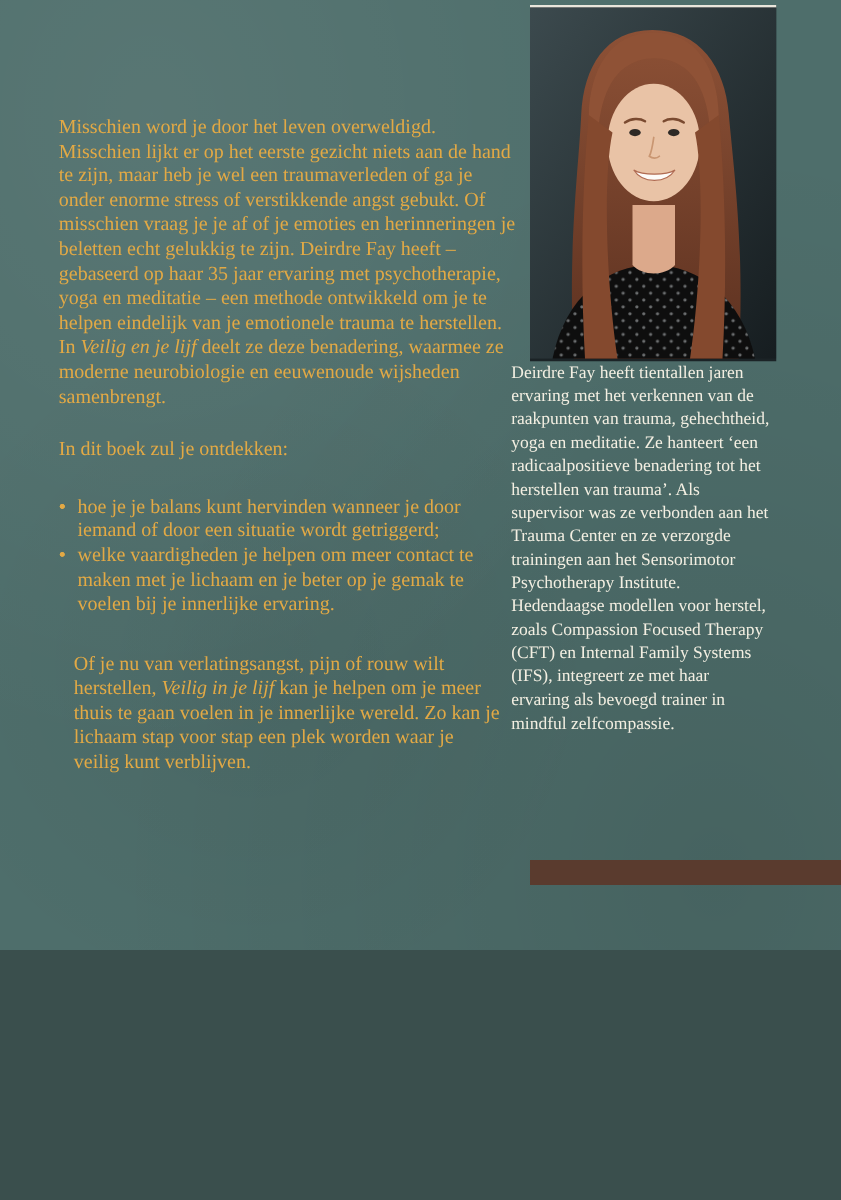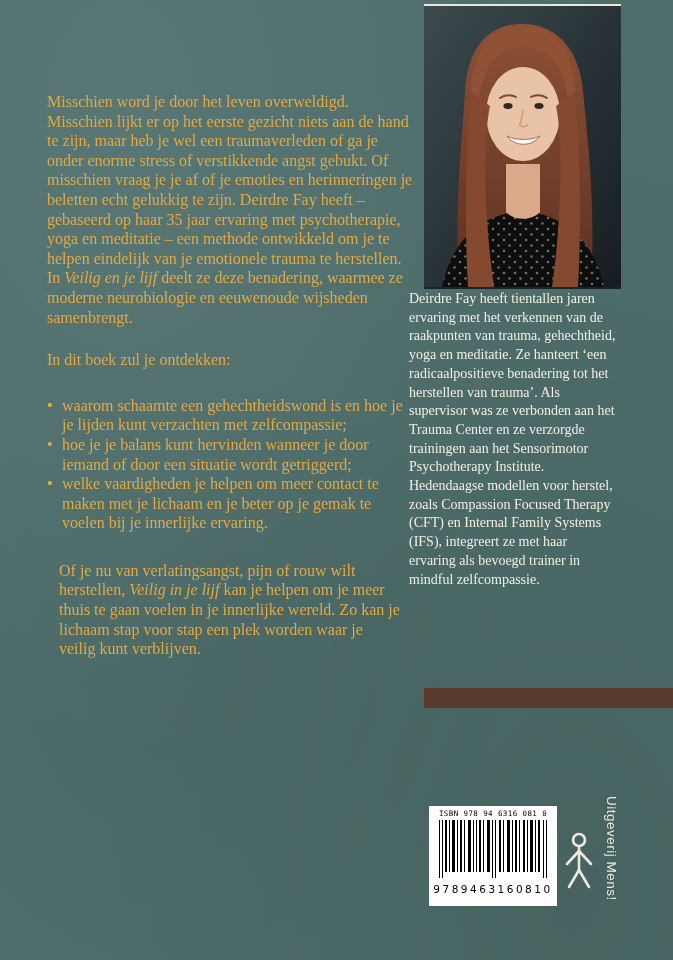--- a/index.html
+++ b/index.html
@@ -1,19 +1,19 @@
 <!DOCTYPE html>
 <html><head>
 <meta charset="utf-8">
 <style>
   html, body { margin: 0; padding: 0; background: #3a4f4d; }
   .cover {
     position: relative;
     width: 673px;
-    height: 960px;
+    height: 760px;
     background-color: #4e6e6b;
     background-image:
       radial-gradient(ellipse at 18% 12%, rgba(255,255,255,0.06), transparent 55%),
       radial-gradient(ellipse at 85% 92%, rgba(0,0,0,0.10), transparent 60%),
       radial-gradient(circle at 30% 70%, rgba(0,0,0,0.05), transparent 40%);
     font-family: "Liberation Serif", "DejaVu Serif", serif;
     overflow: hidden;
   }
   
   .blurb {
@@ -118,21 +118,21 @@
 
 <div class="cover">
 
   <div class="blurb">
     <p class="intro"><span>Misschien word je door het leven overweldigd. Misschien lijkt er op het eerste gezicht niets aan de hand te zijn, maar heb je wel een traumaverleden of ga je onder enorme stress of verstikkende angst gebukt. Of misschien vraag je je af of je emoties en herinneringen je beletten echt gelukkig te zijn. Deirdre Fay heeft – gebaseerd op haar 35 jaar ervaring met psychotherapie, yoga en meditatie – een methode ontwikkeld om je te helpen eindelijk van je emotionele trauma te herstellen. In </span><em>Veilig en je lijf</em><span> deelt ze deze benadering, waarmee ze moderne neurobiologie en eeuwenoude wijsheden samenbrengt.</span></p>
 
     <p class="list-heading">In dit boek zul je ontdekken:</p>
 
     <ul class="bullets">
       <li><span class="marker">•</span></li>
-      <li><span class="marker">•</span><span>waarom schaamte een gehechtheidswond is en hoe je je lijden kunt verzachten met zelfcompassie;</span></li>
+      <li><span class="marker">•</span></li>
       <li><span class="marker">•</span><span>hoe je je balans kunt hervinden wanneer je door iemand of door een situatie wordt getriggerd;</span></li>
       <li><span class="marker">•</span></li>
       <li><span class="marker">•</span><span>welke vaardigheden je helpen om meer contact te maken met je lichaam en je beter op je gemak te voelen bij je innerlijke ervaring.</span></li>
     </ul>
 
     <p class="outro"><span>Of je nu van verlatingsangst, pijn of rouw wilt herstellen, </span><em>Veilig in je lijf</em><span> kan je helpen om je meer thuis te gaan voelen in je innerlijke wereld. Zo kan je lichaam stap voor stap een plek worden waar je veilig kunt verblijven.</span></p>
   </div>
 
   <div class="photo-frame">
     <svg width="197" height="281" viewBox="0 0 197 281">

